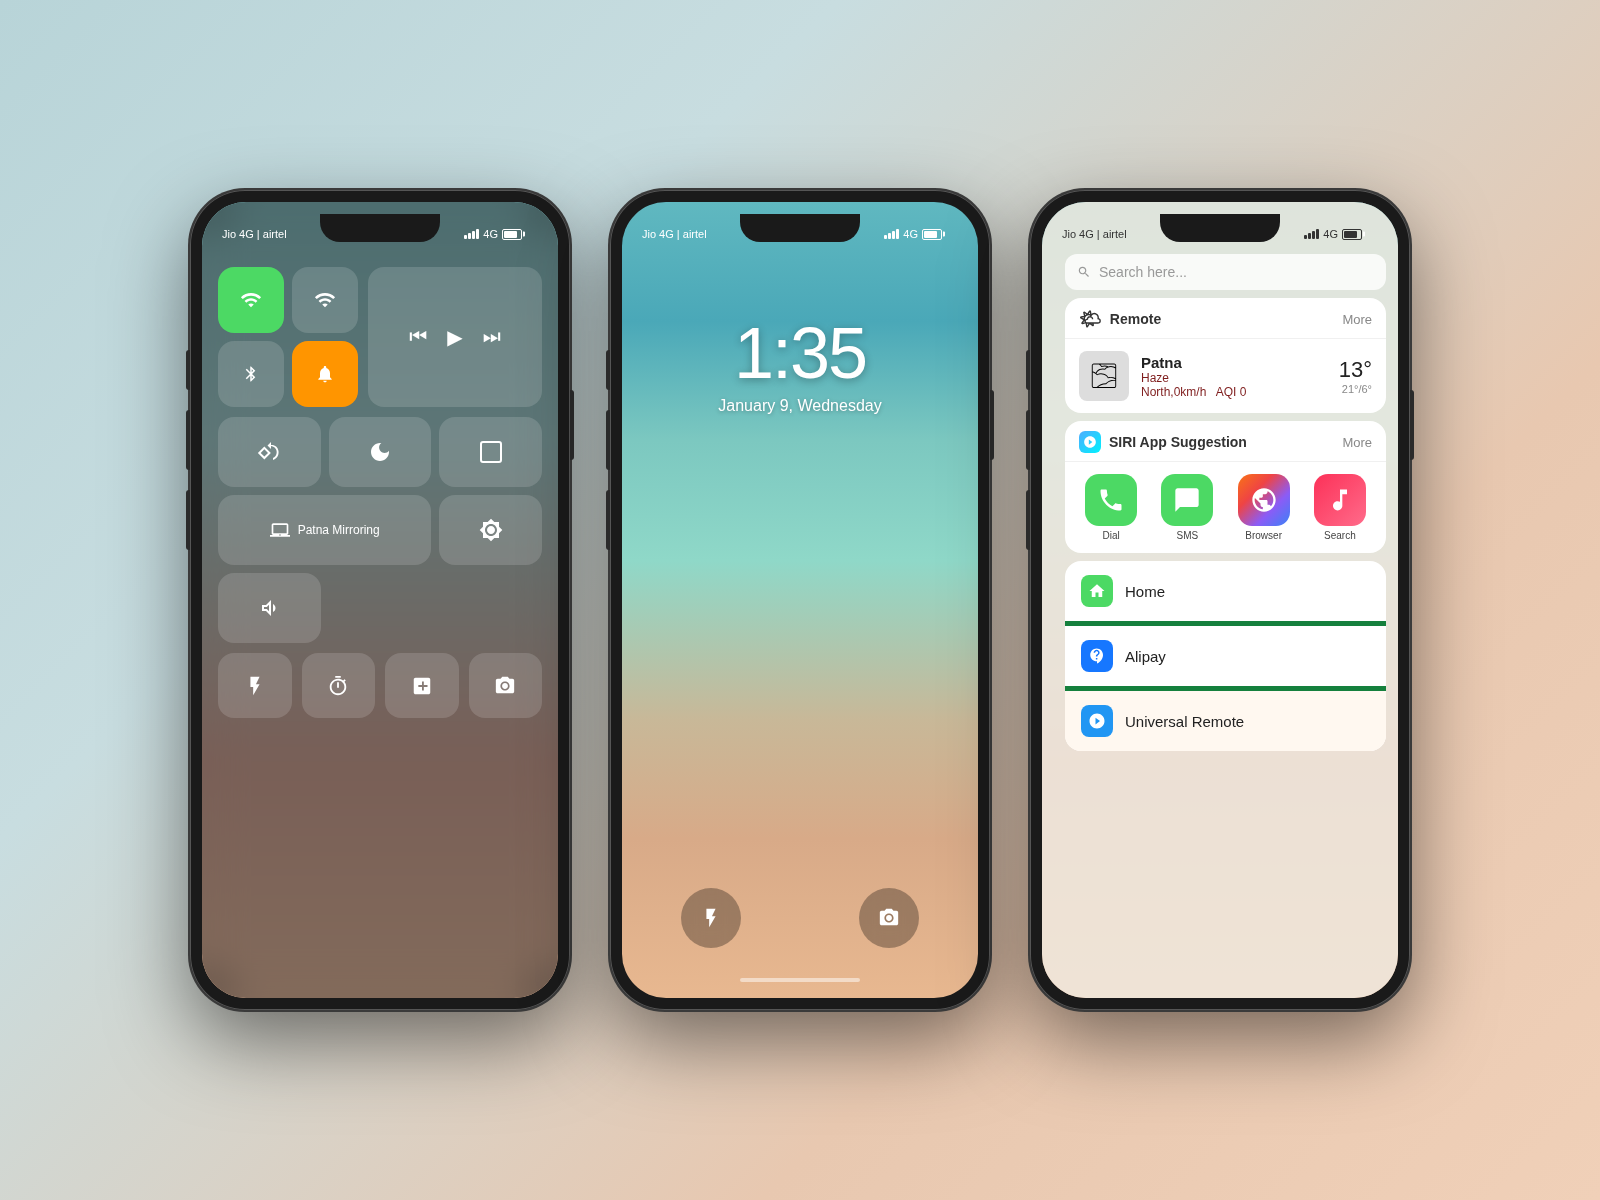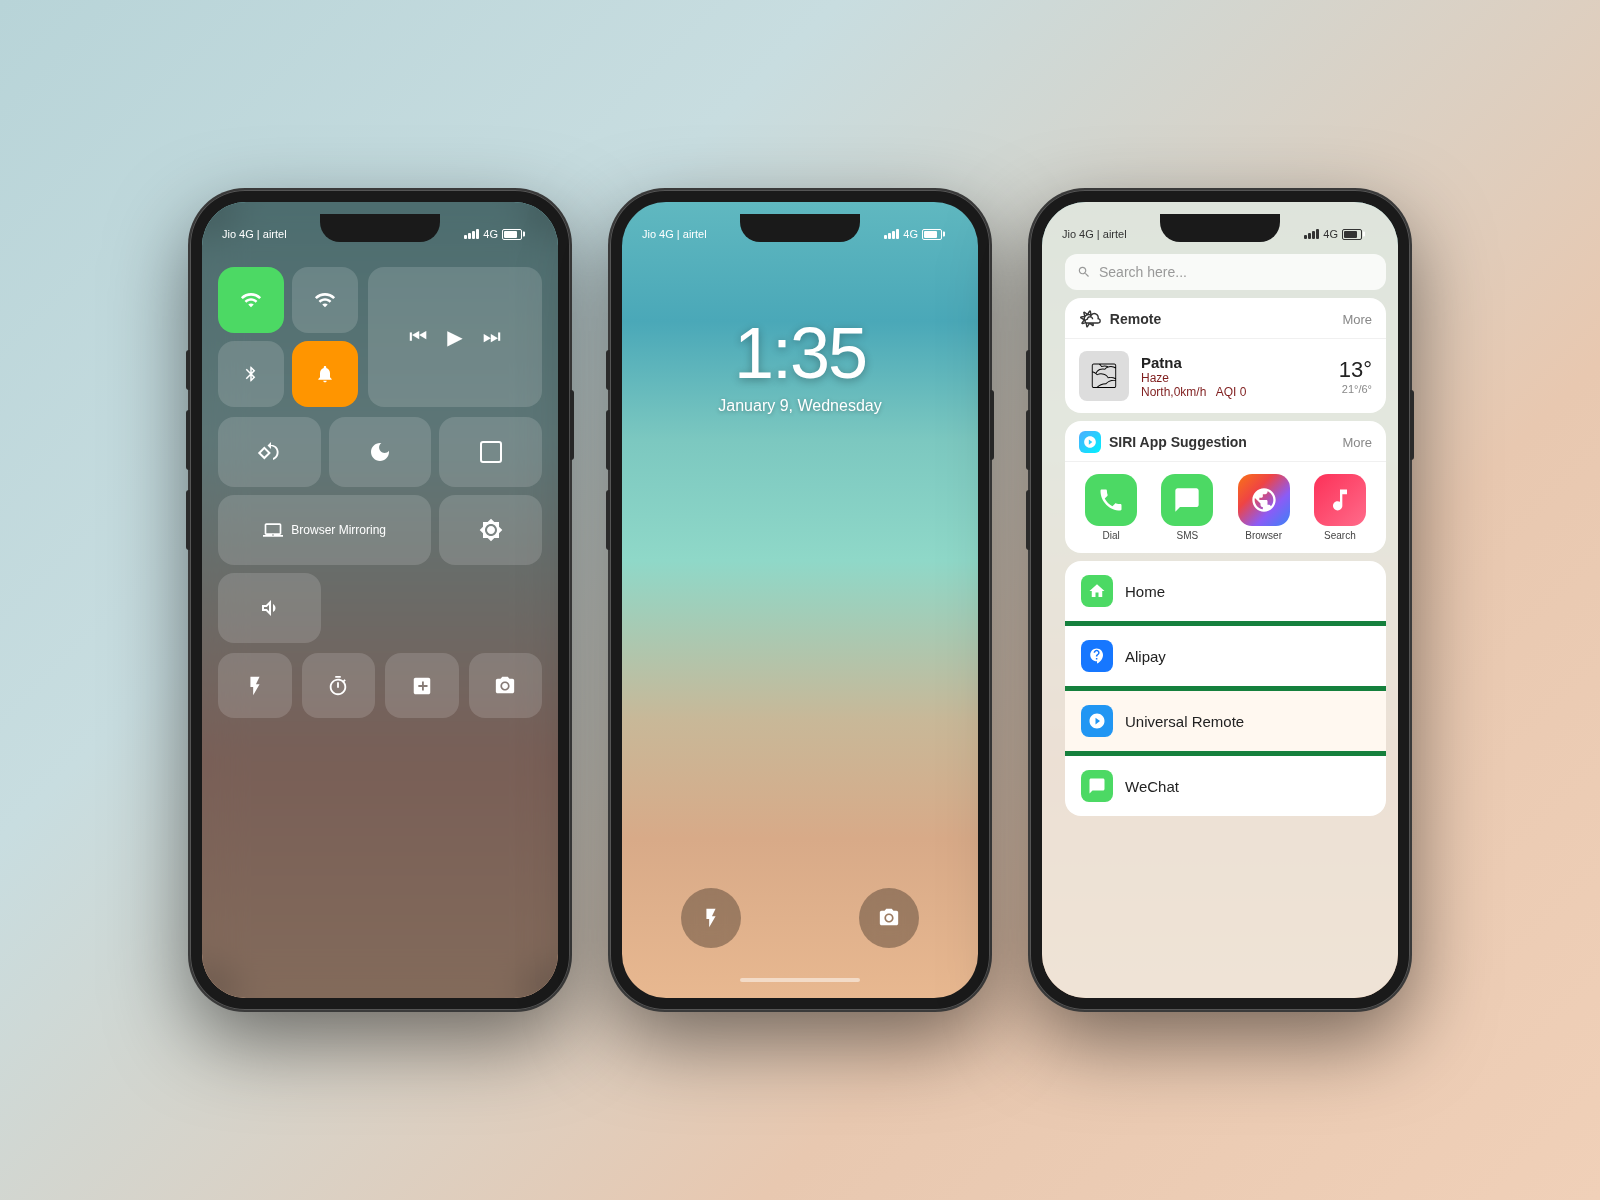--- a/index.html
+++ b/index.html
@@ -555,21 +555,21 @@
           <div class="cc-btn-med">
             <svg width="24" height="24" viewBox="0 0 24 24" fill="white">
                 <rect x="2" y="2" width="20" height="20" rx="2" fill="none" stroke="white" stroke-width="2"></rect>
               </svg>
           </div>
 
           <div class="cc-btn-med cc-screen-mirror" style="grid-column: span 2;">
             <svg width="20" height="20" viewBox="0 0 24 24" fill="white">
                 <path d="M20 18c1.1 0 1.99-.9 1.99-2L22 6c0-1.1-.9-2-2-2H4c-1.1 0-2 .9-2 2v10c0 1.1.9 2 2 2H0v2h24v-2h-4zM4 6h16v10H4V6zm8 13c-.55 0-1-.45-1-1s.45-1 1-1 1 .45 1 1-.45 1-1 1z"></path>
               </svg>
-            <span style="color:white;font-size:12px">Browser Mirroring</span>
+            <span style="color:white;font-size:12px">Patna Mirroring</span>
           </div>
 
           <div class="cc-btn-med">
             <svg width="24" height="24" viewBox="0 0 24 24" fill="white">
                 <path d="M20 8.69V4h-4.69L12 .69 8.69 4H4v4.69L.69 12 4 15.31V20h4.69L12 23.31 15.31 20H20v-4.69L23.31 12 20 8.69zM12 18c-3.31 0-6-2.69-6-6s2.69-6 6-6 6 2.69 6 6-2.69 6-6 6zm0-10c-2.21 0-4 1.79-4 4s1.79 4 4 4 4-1.79 4-4-1.79-4-4-4z"></path>
               </svg>
           </div>
 
           <div class="cc-btn-med">
             <svg width="24" height="24" viewBox="0 0 24 24" fill="white">
@@ -785,25 +785,17 @@
 
           <div class="list-item" style="background:#fff8f0;">
             <div class="list-item-icon" style="background:#2196f3;">
               <svg width="18" height="18" viewBox="0 0 24 24" fill="white">
                   <path d="M12 2C6.48 2 2 6.48 2 12s4.48 10 10 10 10-4.48 10-10S17.52 2 12 2zm-2 14.5v-9l6 4.5-6 4.5z"></path>
                 </svg>
             </div>
             <span class="list-item-label">Universal Remote</span>
           </div>
 
-          <div class="list-item">
-            <div class="list-item-icon" style="background:#4cd964;">
-              <svg width="18" height="18" viewBox="0 0 24 24" fill="white">
-                  <path d="M20 2H4c-1.1 0-2 .9-2 2v18l4-4h14c1.1 0 2-.9 2-2V4c0-1.1-.9-2-2-2z"></path>
-                </svg>
-            </div>
-            <span class="list-item-label">WeChat</span>
-          </div>
         </div>
       </div>
     </div>
   </div>
 </div>
 
 </body></html>

